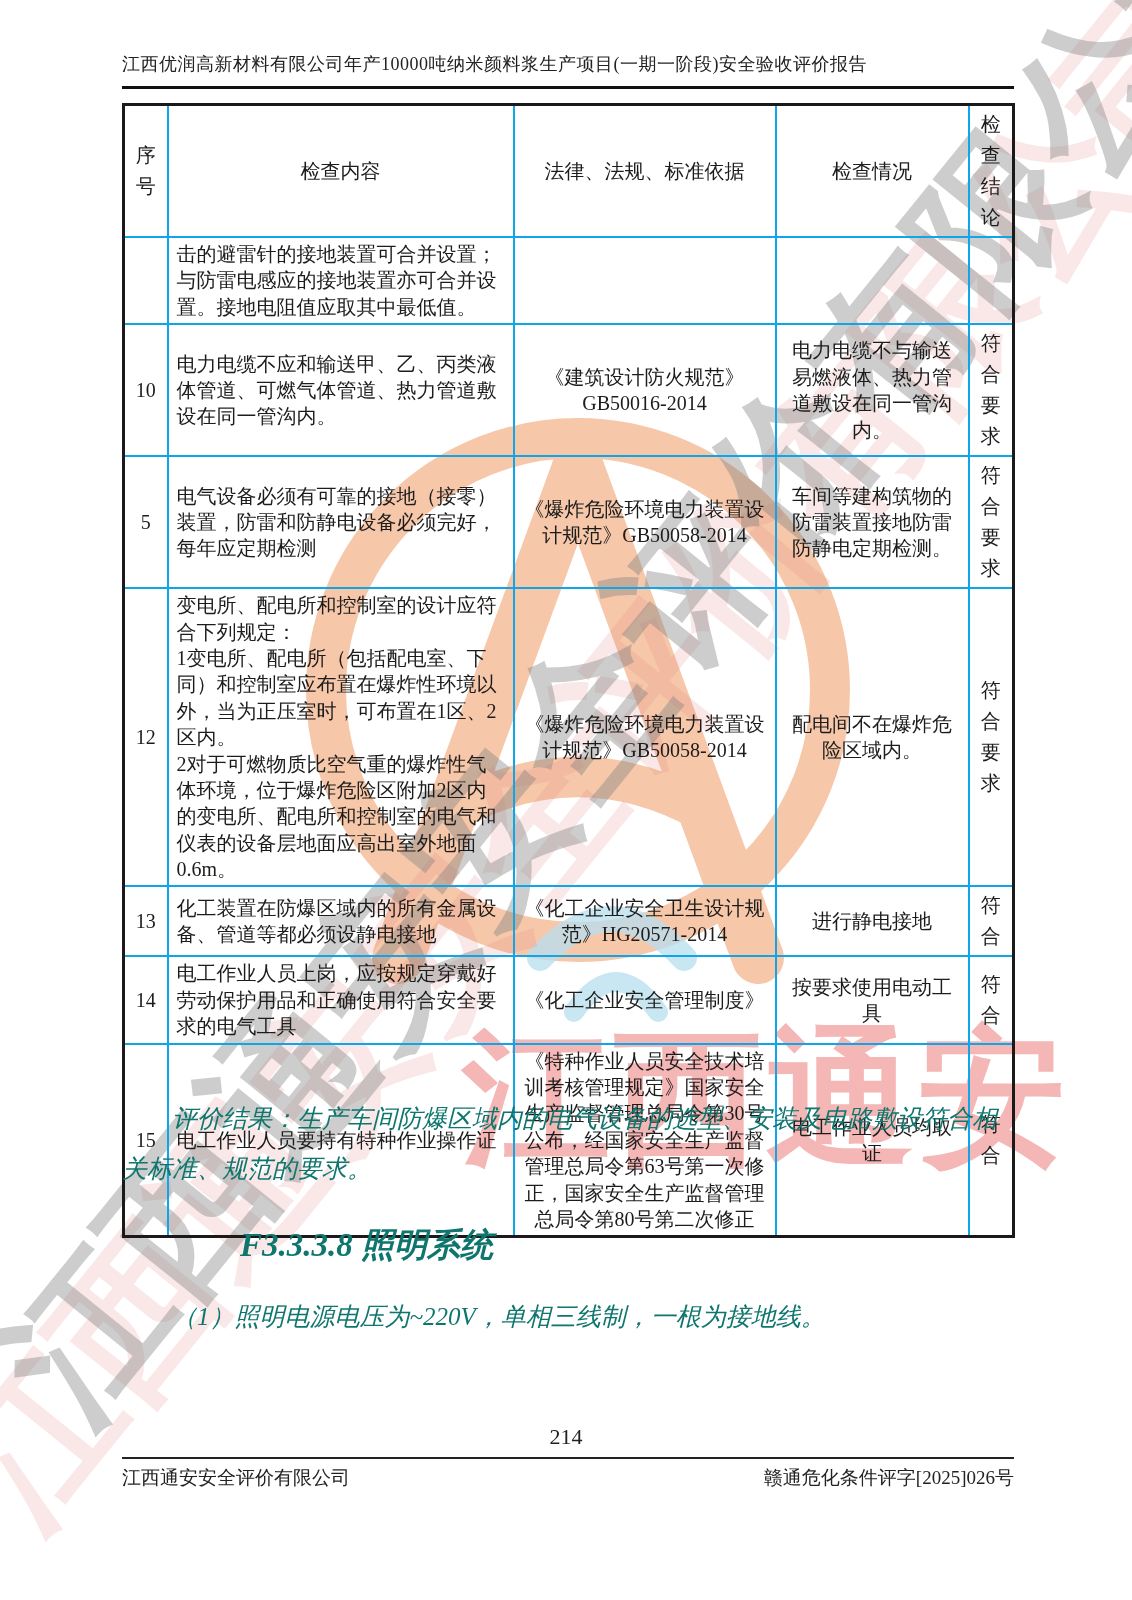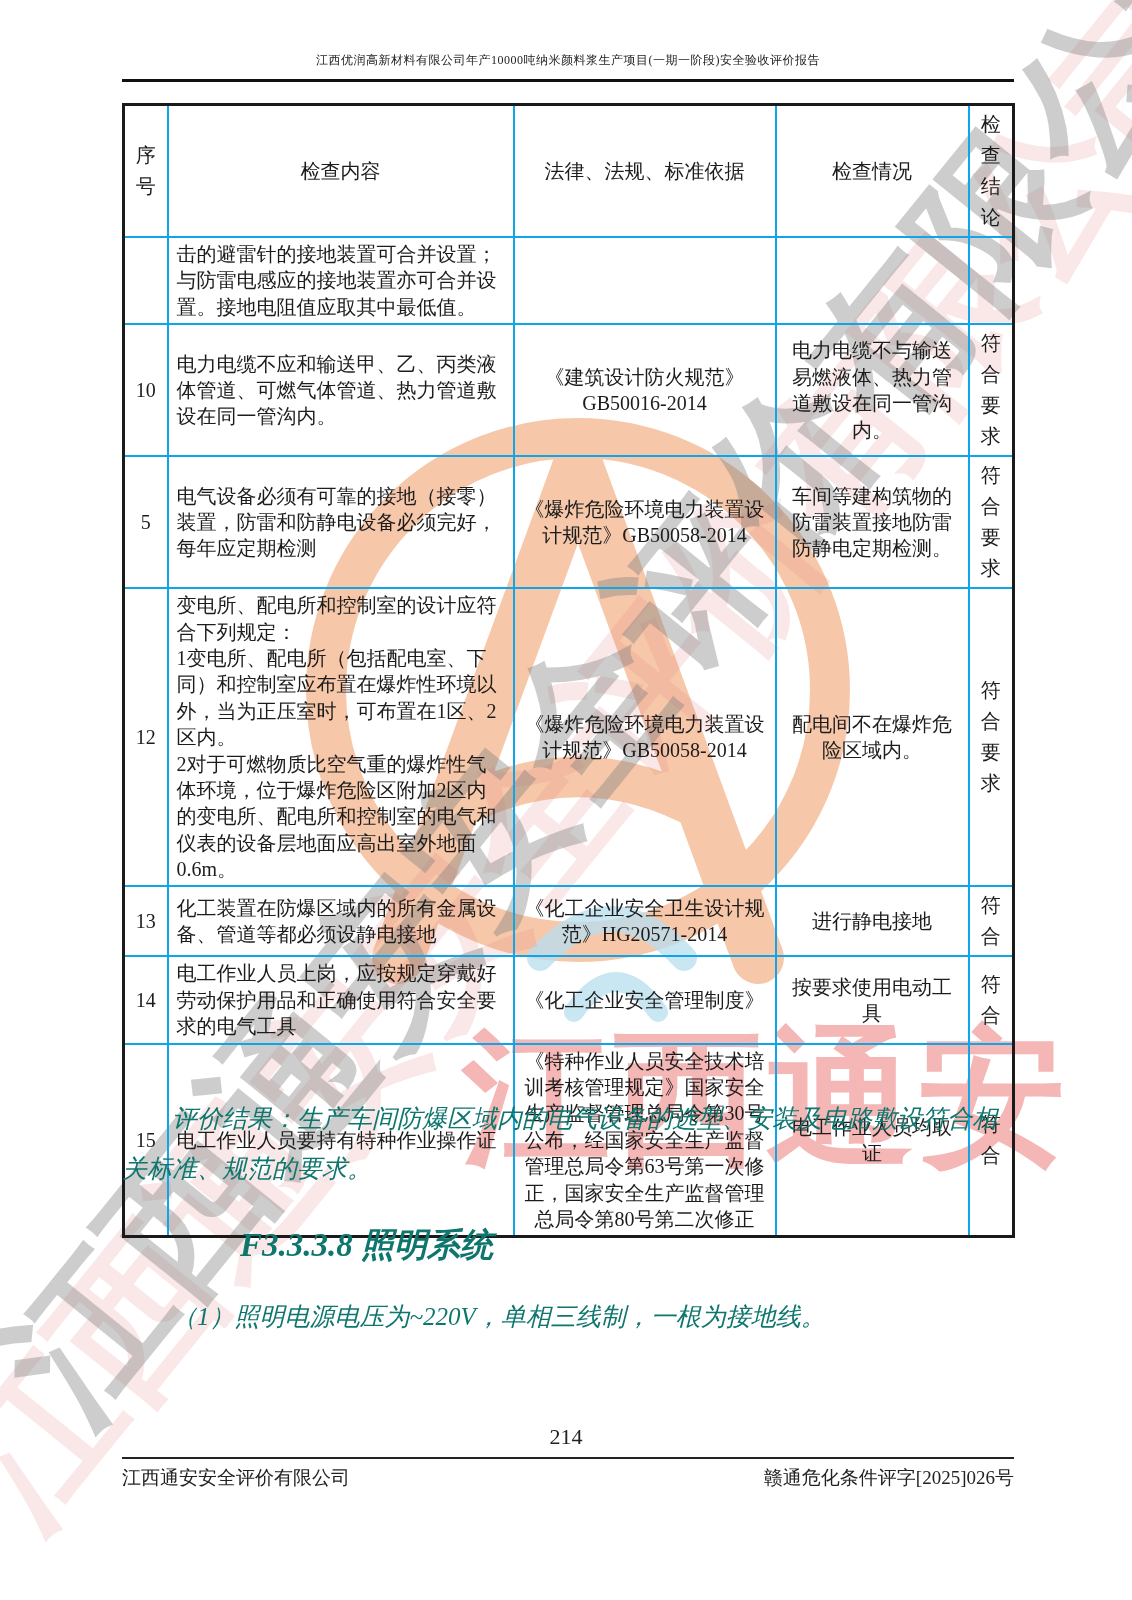--- a/index.html
+++ b/index.html
@@ -24,21 +24,21 @@
     color:rgba(225,130,130,0.18);
   }
   .wm-red {
     left:462px; top:1000px;
     font-family:Liberation Sans, sans-serif; font-weight:bold;
     font-size:148px; letter-spacing:4px; white-space:nowrap;
     color:rgba(236,110,110,0.50);
   }
   
   .doc-header { position:absolute; left:122px; right:118px; top:52px; z-index:1; }
-  .doc-title { text-align:center; font-size:12px; letter-spacing:.5px; color:#222; }
+  .doc-title { font-size:18px; letter-spacing:.5px; color:#222; }
   .doc-header-rule { margin-top:10px; height:3px; background:#111; }
   
   table.checklist {
     position:absolute; left:122px; top:103px; z-index:1;
     width:890px; border-collapse:collapse; table-layout:fixed;
     font-size:20px; line-height:1.32; color:#1c1c1c;
     background:transparent;
   }
   table.checklist td, table.checklist th {
     border:2px solid #0ea5e9; padding:3px 8px;

